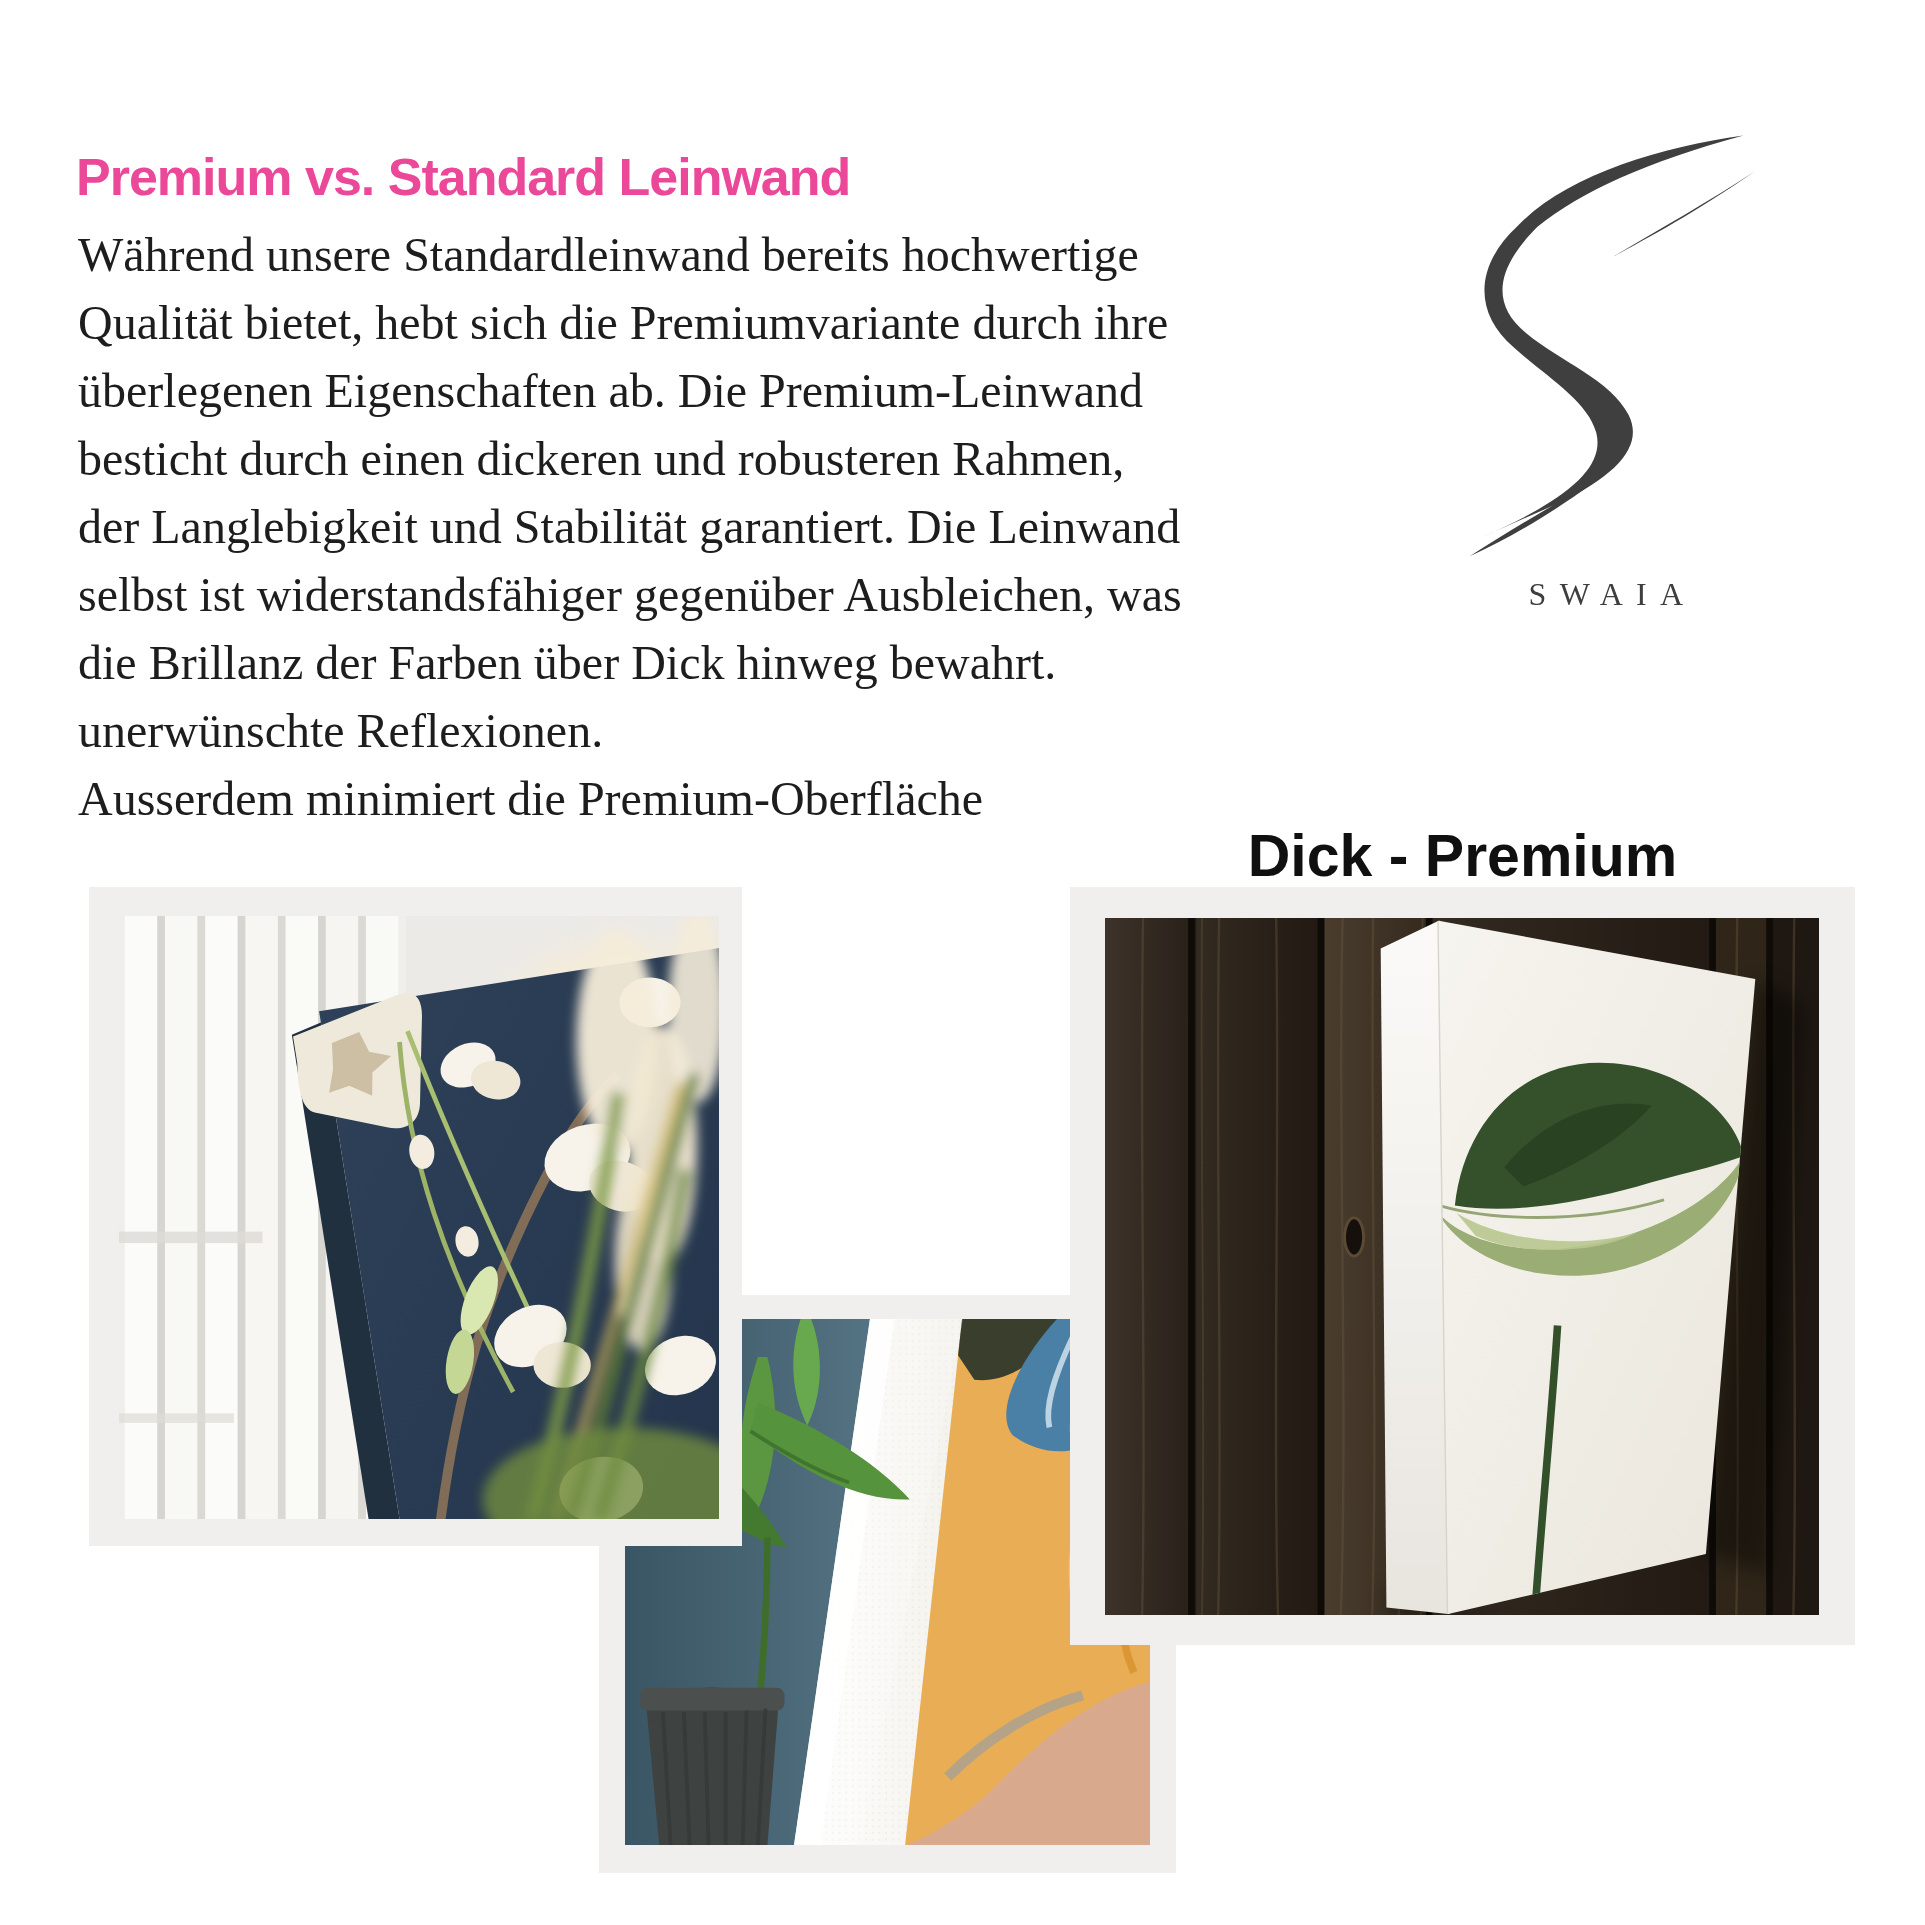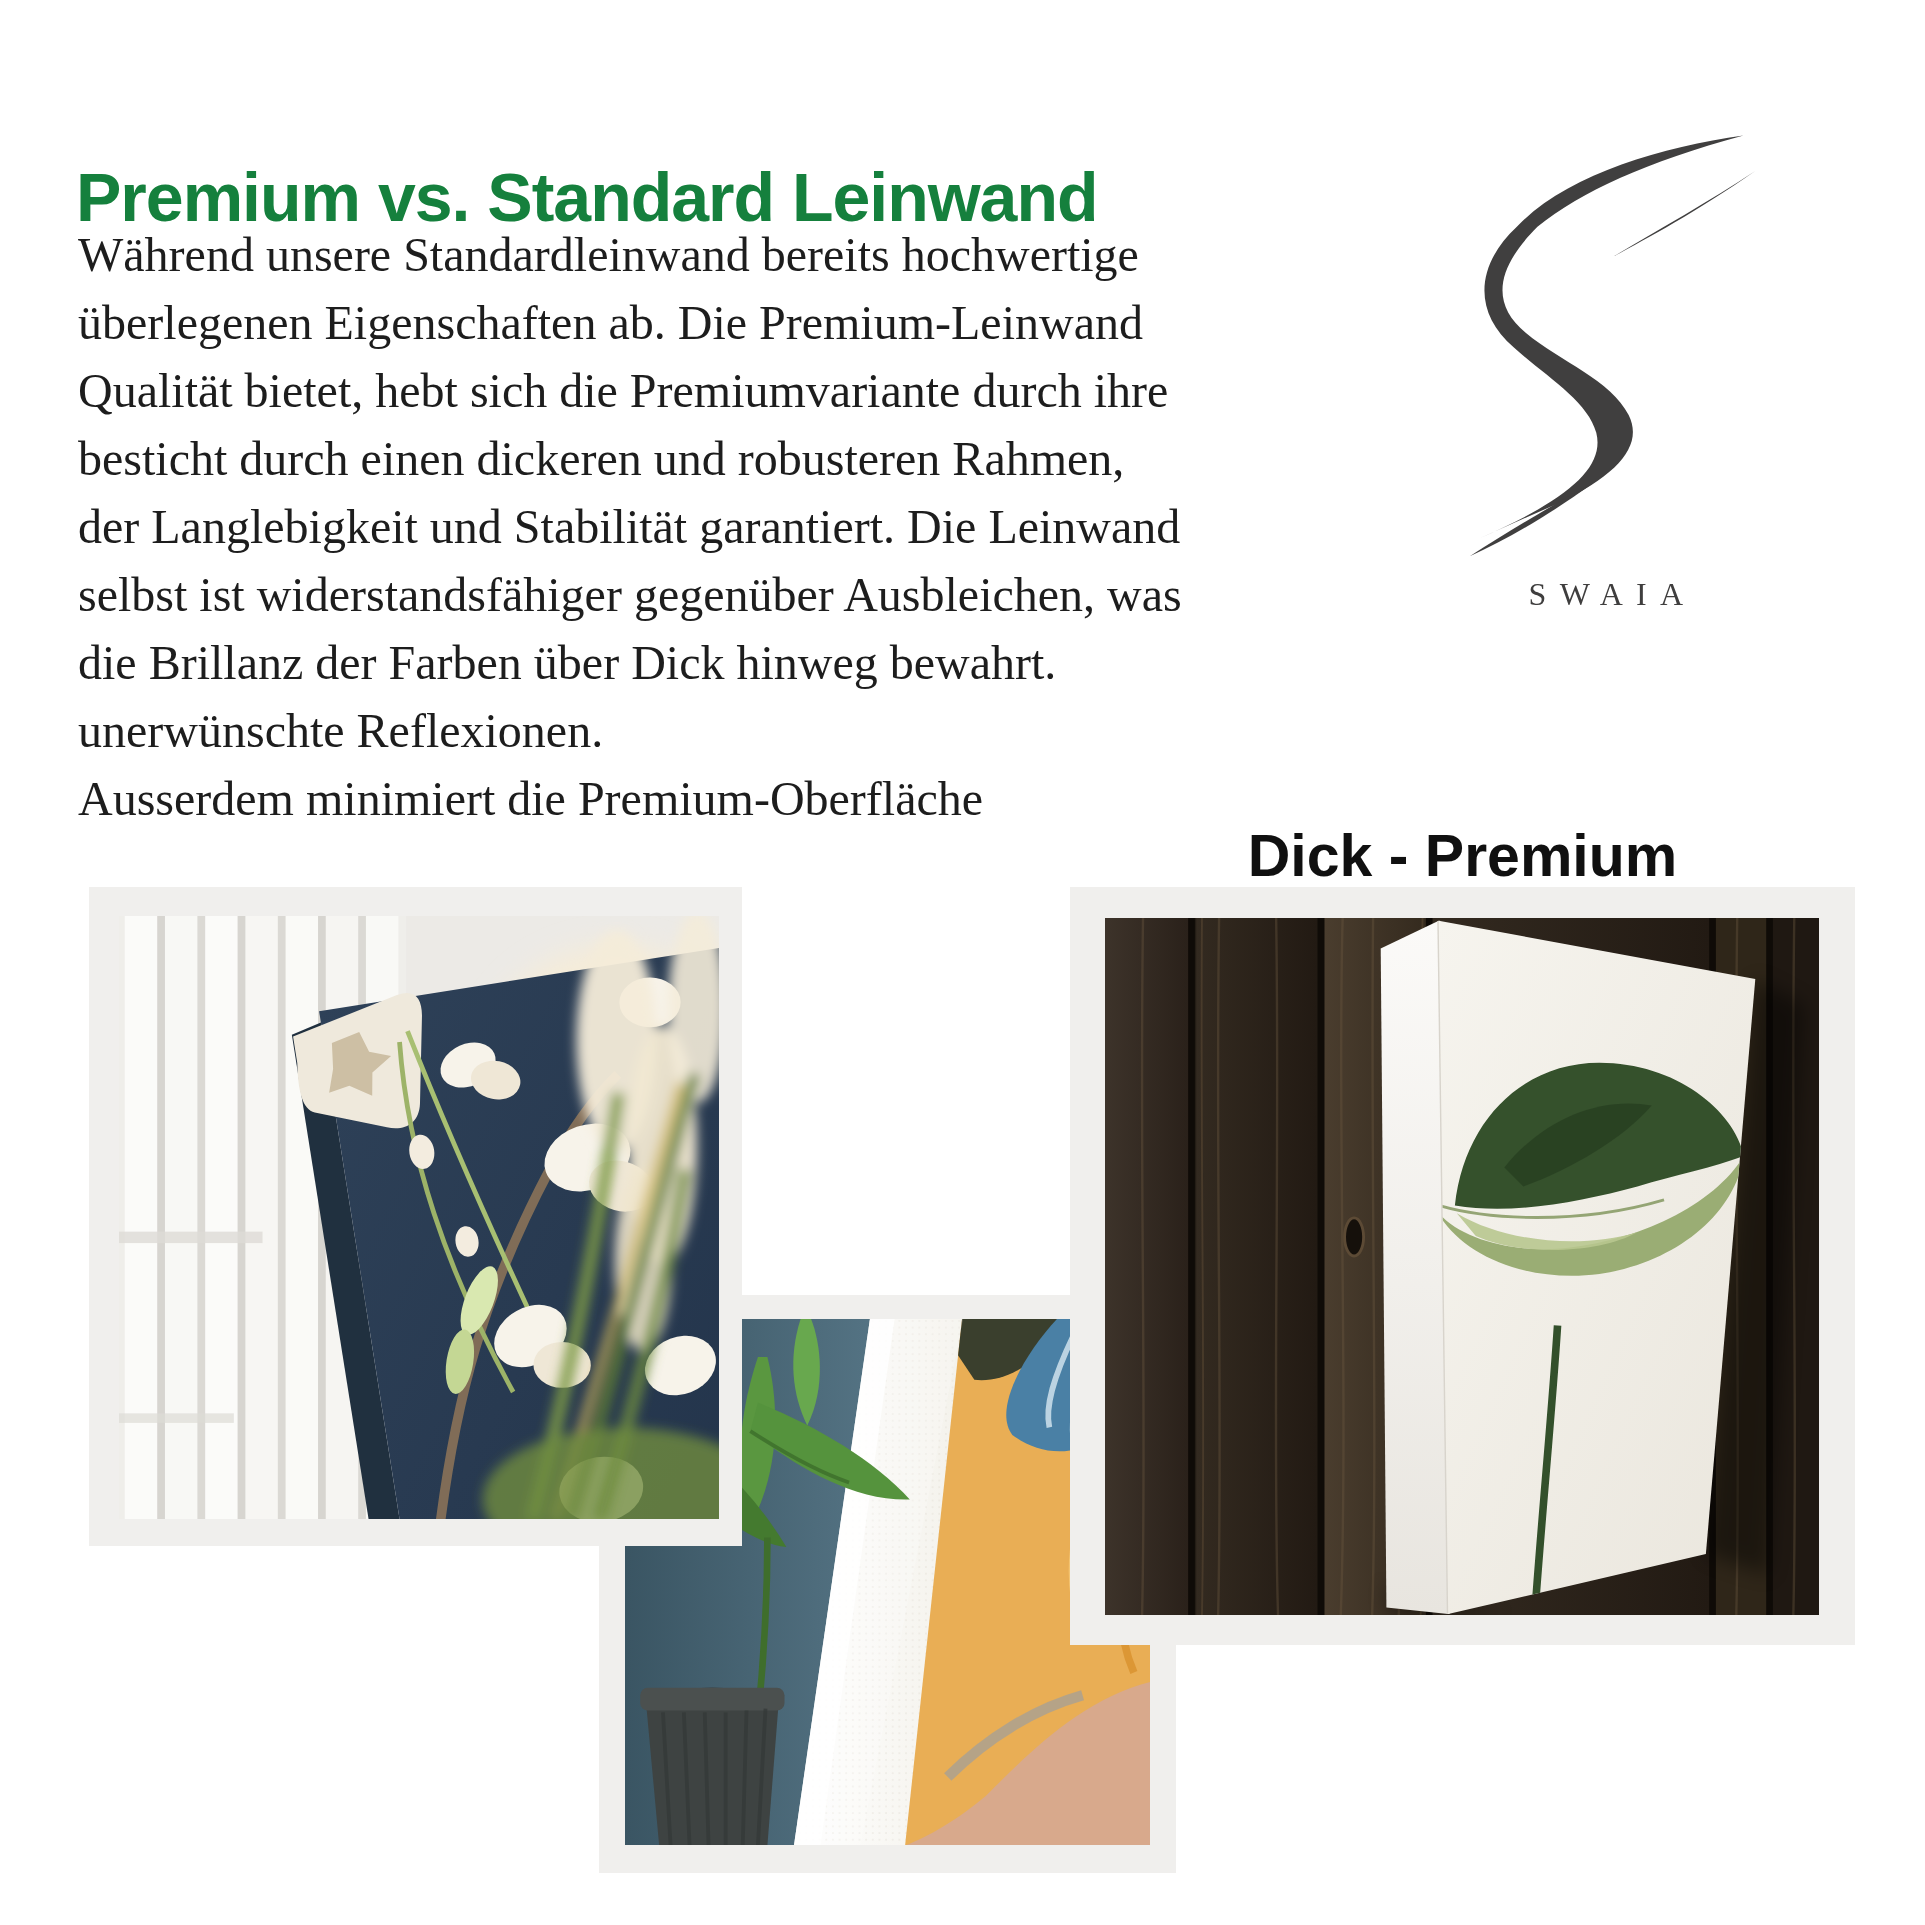--- a/index.html
+++ b/index.html
@@ -1,21 +1,21 @@
 <!DOCTYPE html>
 <html style="font-size:15px"><head>
 <meta charset="utf-8">
 <style>
   html,body{margin:0;padding:0;}
   body{font-family:"Liberation Sans", sans-serif;}
   .page{position:relative;width:1926px;height:1926px;background:#ffffff;overflow:hidden;}
 
   .page-title{
     position:absolute;left:76px;top:112px;width:1379px;
-    font-size:68px;font-weight:bold;letter-spacing:-1px;color:#15803d;
+    font-size:52px;font-weight:bold;letter-spacing:-1px;color:#ec4899;
     white-space:nowrap;
   }
   .intro{
     position:absolute;left:78px;top:221px;width:1389px;color:#1d1d1d;font-family:Liberation Serif, serif;
   }
   .intro .line{
     font-size:48px;line-height:68px;white-space:nowrap;
   }
 
   .logo{position:absolute;left:1384px;top:112px;width:457px;height:533px;}
@@ -41,22 +41,22 @@
 </style>
 </head>
 <body>
 
 <div class="page">
 
   <h1 class="page-title">Premium vs. Standard Leinwand</h1>
 
   <div class="intro">
     <div class="line">Während unsere Standardleinwand bereits hochwertige</div>
+    <div class="line">Qualität bietet, hebt sich die Premiumvariante durch ihre</div>
     <div class="line">überlegenen Eigenschaften ab. Die Premium-Leinwand</div>
-    <div class="line">Qualität bietet, hebt sich die Premiumvariante durch ihre</div>
     <div class="line">besticht durch einen dickeren und robusteren Rahmen,</div>
     <div class="line">der Langlebigkeit und Stabilität garantiert. Die Leinwand</div>
     <div class="line">selbst ist widerstandsfähiger gegenüber Ausbleichen, was</div>
     <div class="line">die Brillanz der Farben über Dick hinweg bewahrt.</div>
     <div class="line">unerwünschte Reflexionen.</div>
     <div class="line">Ausserdem minimiert die Premium-Oberfläche</div>
   </div>
 
   <div class="logo">
     <svg class="logo-mark" viewBox="0 0 104 150" preserveAspectRatio="xMidYMid meet">

